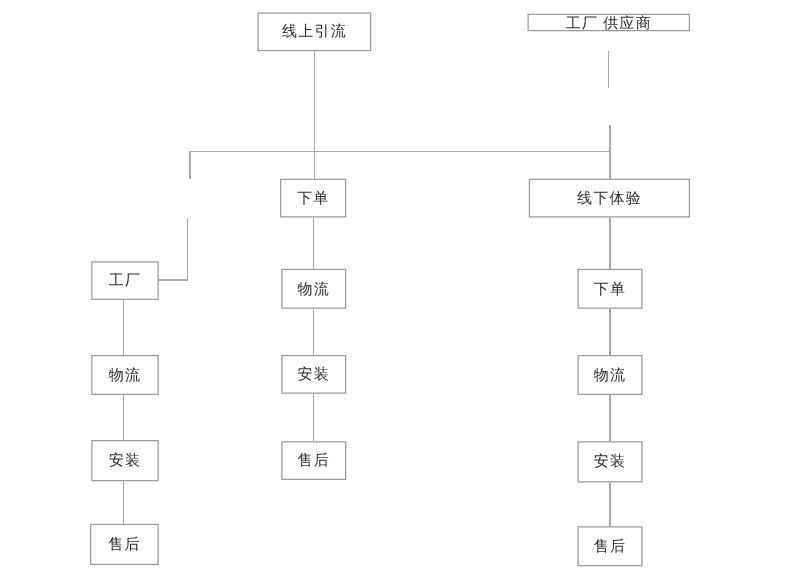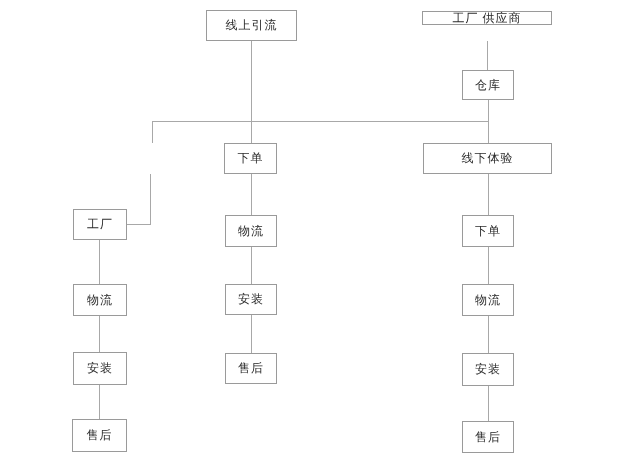--- a/index.html
+++ b/index.html
@@ -72,21 +72,20 @@
 
     <line x1="488" y1="174" x2="488" y2="215"></line>
     <line x1="488" y1="247" x2="488" y2="284"></line>
     <line x1="488" y1="316" x2="488" y2="353"></line>
     <line x1="488" y1="386" x2="488" y2="421"></line>
   </svg>
 
   <div class="node" style="left:206px; top:10px;  width:91px;  height:31px;">线上引流</div>
   <div class="node" style="left:422px; top:11px;  width:130px; height:14px;text-align:right;">工厂 供应商</div>
 
-  <div class="node" style="left:462px; top:70px;  width:52px;  height:30px;">仓库</div>
 
   <div class="node" style="left:224px; top:143px; width:53px;  height:31px;">下单</div>
   <div class="node" style="left:423px; top:143px; width:129px; height:31px;text-align:center;">线下体验</div>
 
   <div class="node" style="left:73px;  top:209px; width:54px;  height:31px;">工厂</div>
   <div class="node" style="left:73px;  top:284px; width:54px;  height:32px;">物流</div>
   <div class="node" style="left:73px;  top:352px; width:54px;  height:33px;">安装</div>
   <div class="node" style="left:72px;  top:419px; width:55px;  height:33px;">售后</div>
 
   <div class="node" style="left:225px; top:215px; width:52px;  height:32px;">物流</div>

